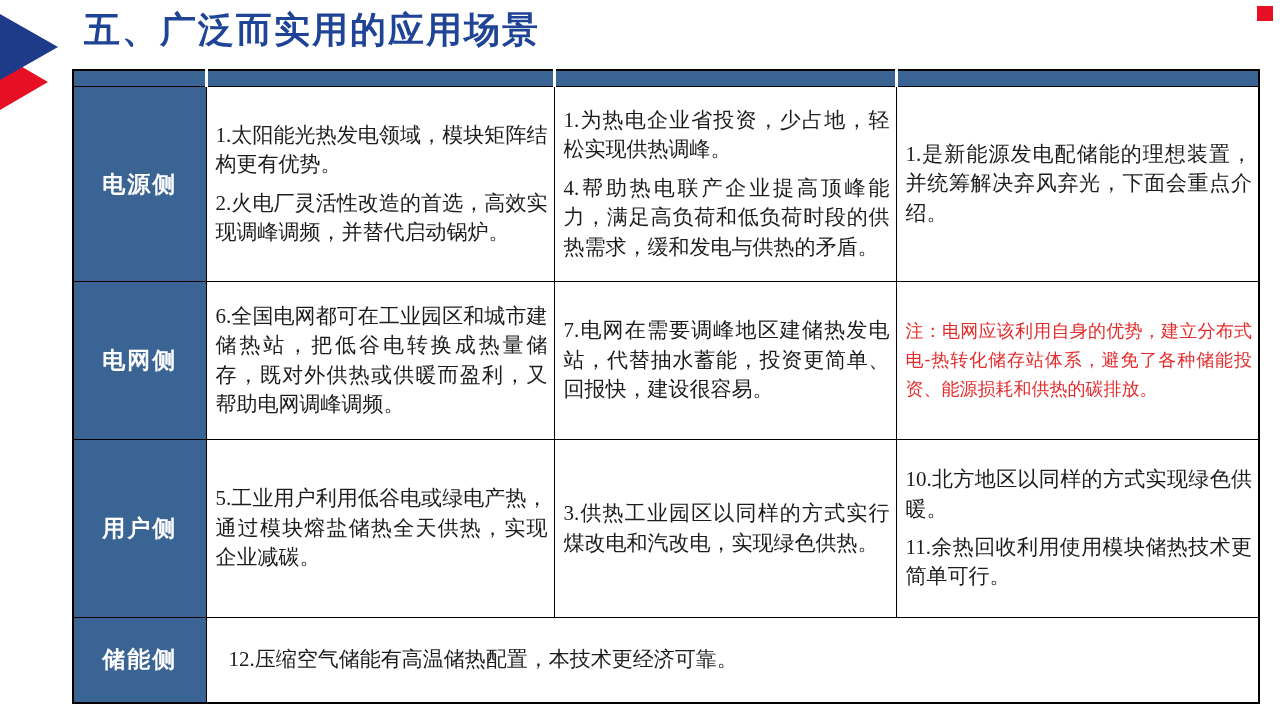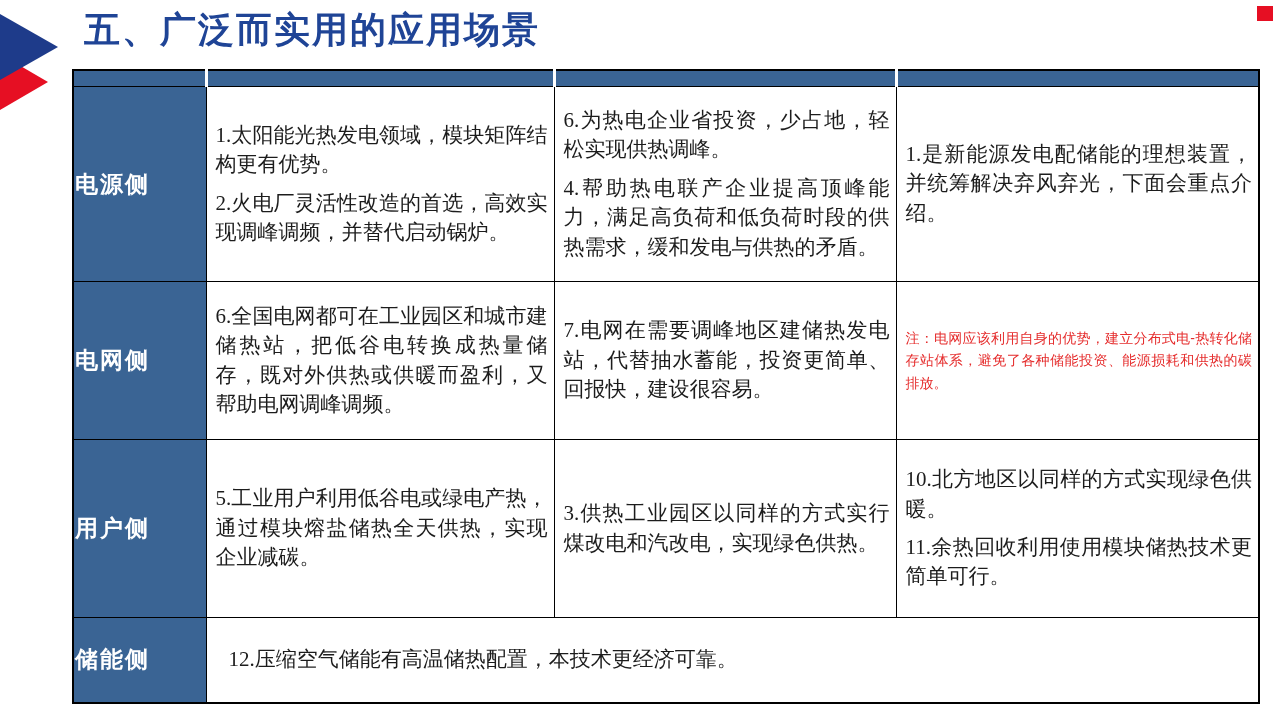--- a/index.html
+++ b/index.html
@@ -25,32 +25,32 @@
     border:2px solid #000;
   }
   .apptable td { border:1px solid #000; overflow:hidden; }
   tr.hdr td {
     background:var(--cell-blue); height:15px; padding:0;
     border-top:2px solid #000; border-bottom:1px solid #000; border-left:3px solid #fff;
   }
   tr.hdr td:first-child { border-left:2px solid #000; }
   tr.hdr td:last-child  { border-right:2px solid #000; }
   td.label {
-    background:var(--cell-blue); color:#ffffff; text-align:left; vertical-align:middle;
+    background:var(--cell-blue); color:#ffffff; text-align:center; vertical-align:middle;
     font-weight:bold; font-size:23px; letter-spacing:2px;
     font-family:"Liberation Sans", sans-serif;
   }
   td.body {
     font-family:"Liberation Serif", serif; font-size:21px; color:var(--text-dark);
     vertical-align:middle; text-align:justify; text-justify:inter-character;
     line-height:1.4; padding:4px 6px 4px 9px;
   }
   td.body p { margin:9px 0; }
   td.note {
-    font-family:"Liberation Sans", sans-serif; font-size:14px; color:var(--note-red);
+    font-family:"Liberation Sans", sans-serif; font-size:18px; color:var(--note-red);
     line-height:1.6;
   }
   td.merged { padding-left:22px; }
   .r1 { height:195px; } .r2 { height:158px; } .r3 { height:178px; } .r4 { height:85px; }
 </style>
 </head>
 <body>
 
 <div class="slide">
 
@@ -75,21 +75,21 @@
         <td></td>
       </tr>
 
       <tr class="r1">
         <td class="label">电源侧</td>
         <td class="body">
           <p>1.太阳能光热发电领域，模块矩阵结构更有优势。</p>
           <p>2.火电厂灵活性改造的首选，高效实现调峰调频，并替代启动锅炉。</p>
         </td>
         <td class="body">
-          <p>6.为热电企业省投资，少占地，轻松实现供热调峰。</p>
+          <p>1.为热电企业省投资，少占地，轻松实现供热调峰。</p>
           <p>4.帮助热电联产企业提高顶峰能力，满足高负荷和低负荷时段的供热需求，缓和发电与供热的矛盾。</p>
         </td>
         <td class="body">
           <p>1.是新能源发电配储能的理想装置，并统筹解决弃风弃光，下面会重点介绍。</p>
         </td>
       </tr>
 
       <tr class="r2">
         <td class="label">电网侧</td>
         <td class="body">

